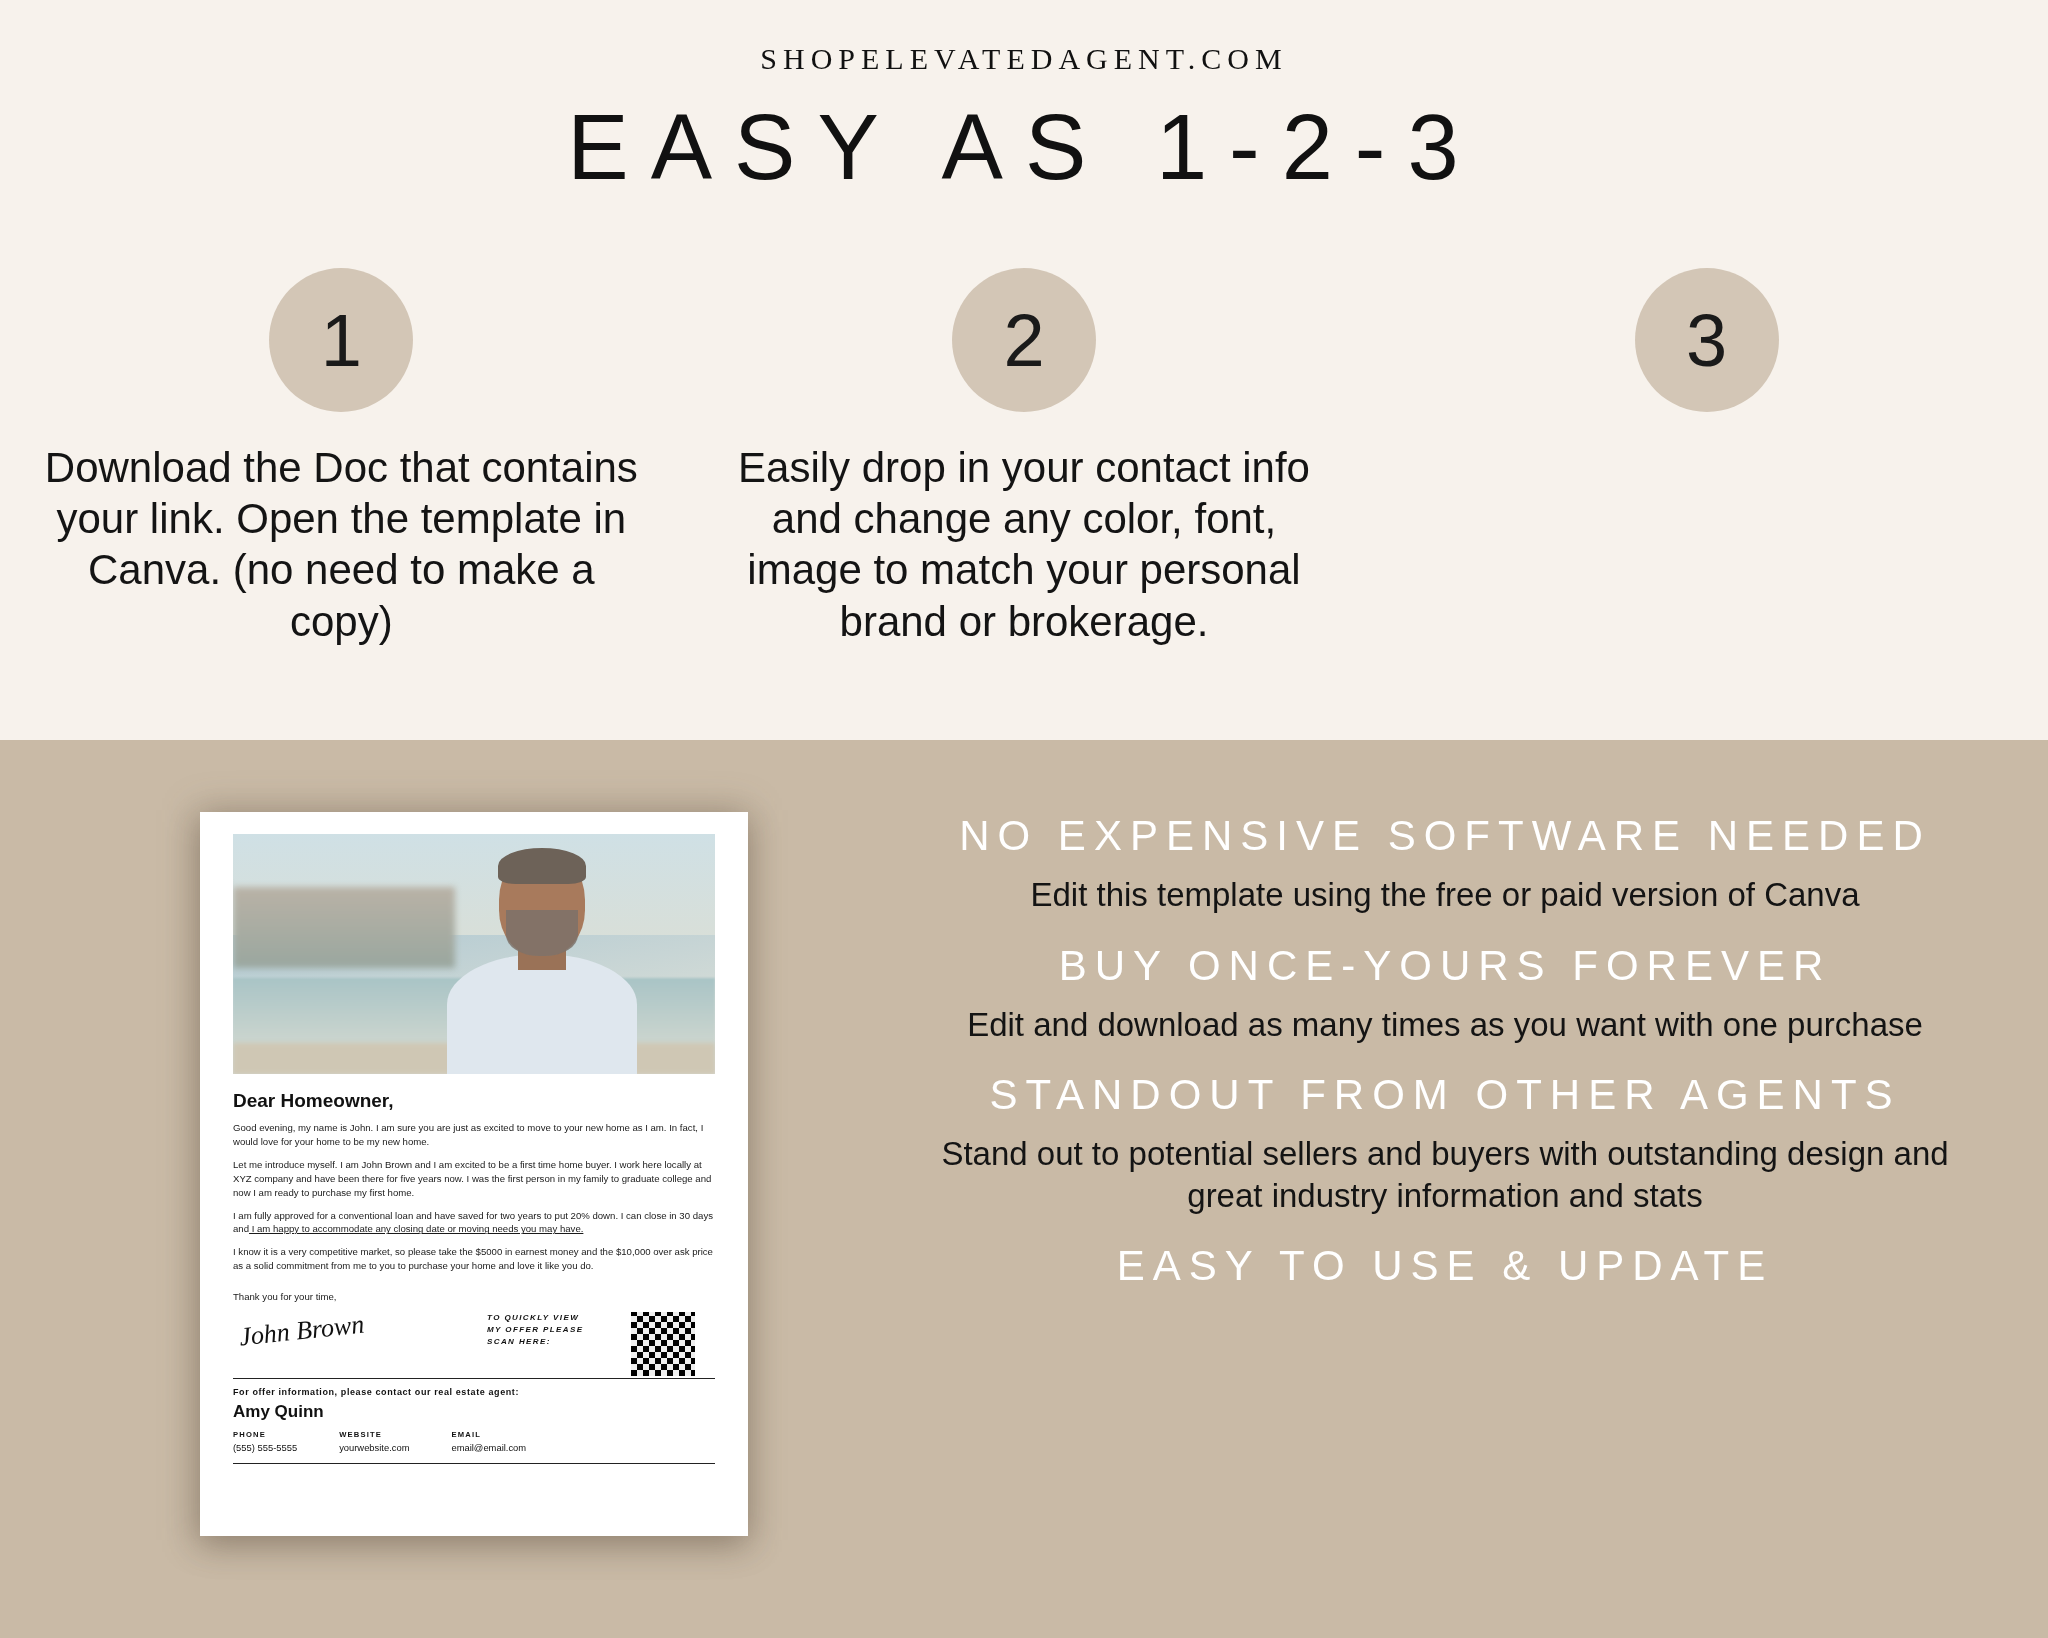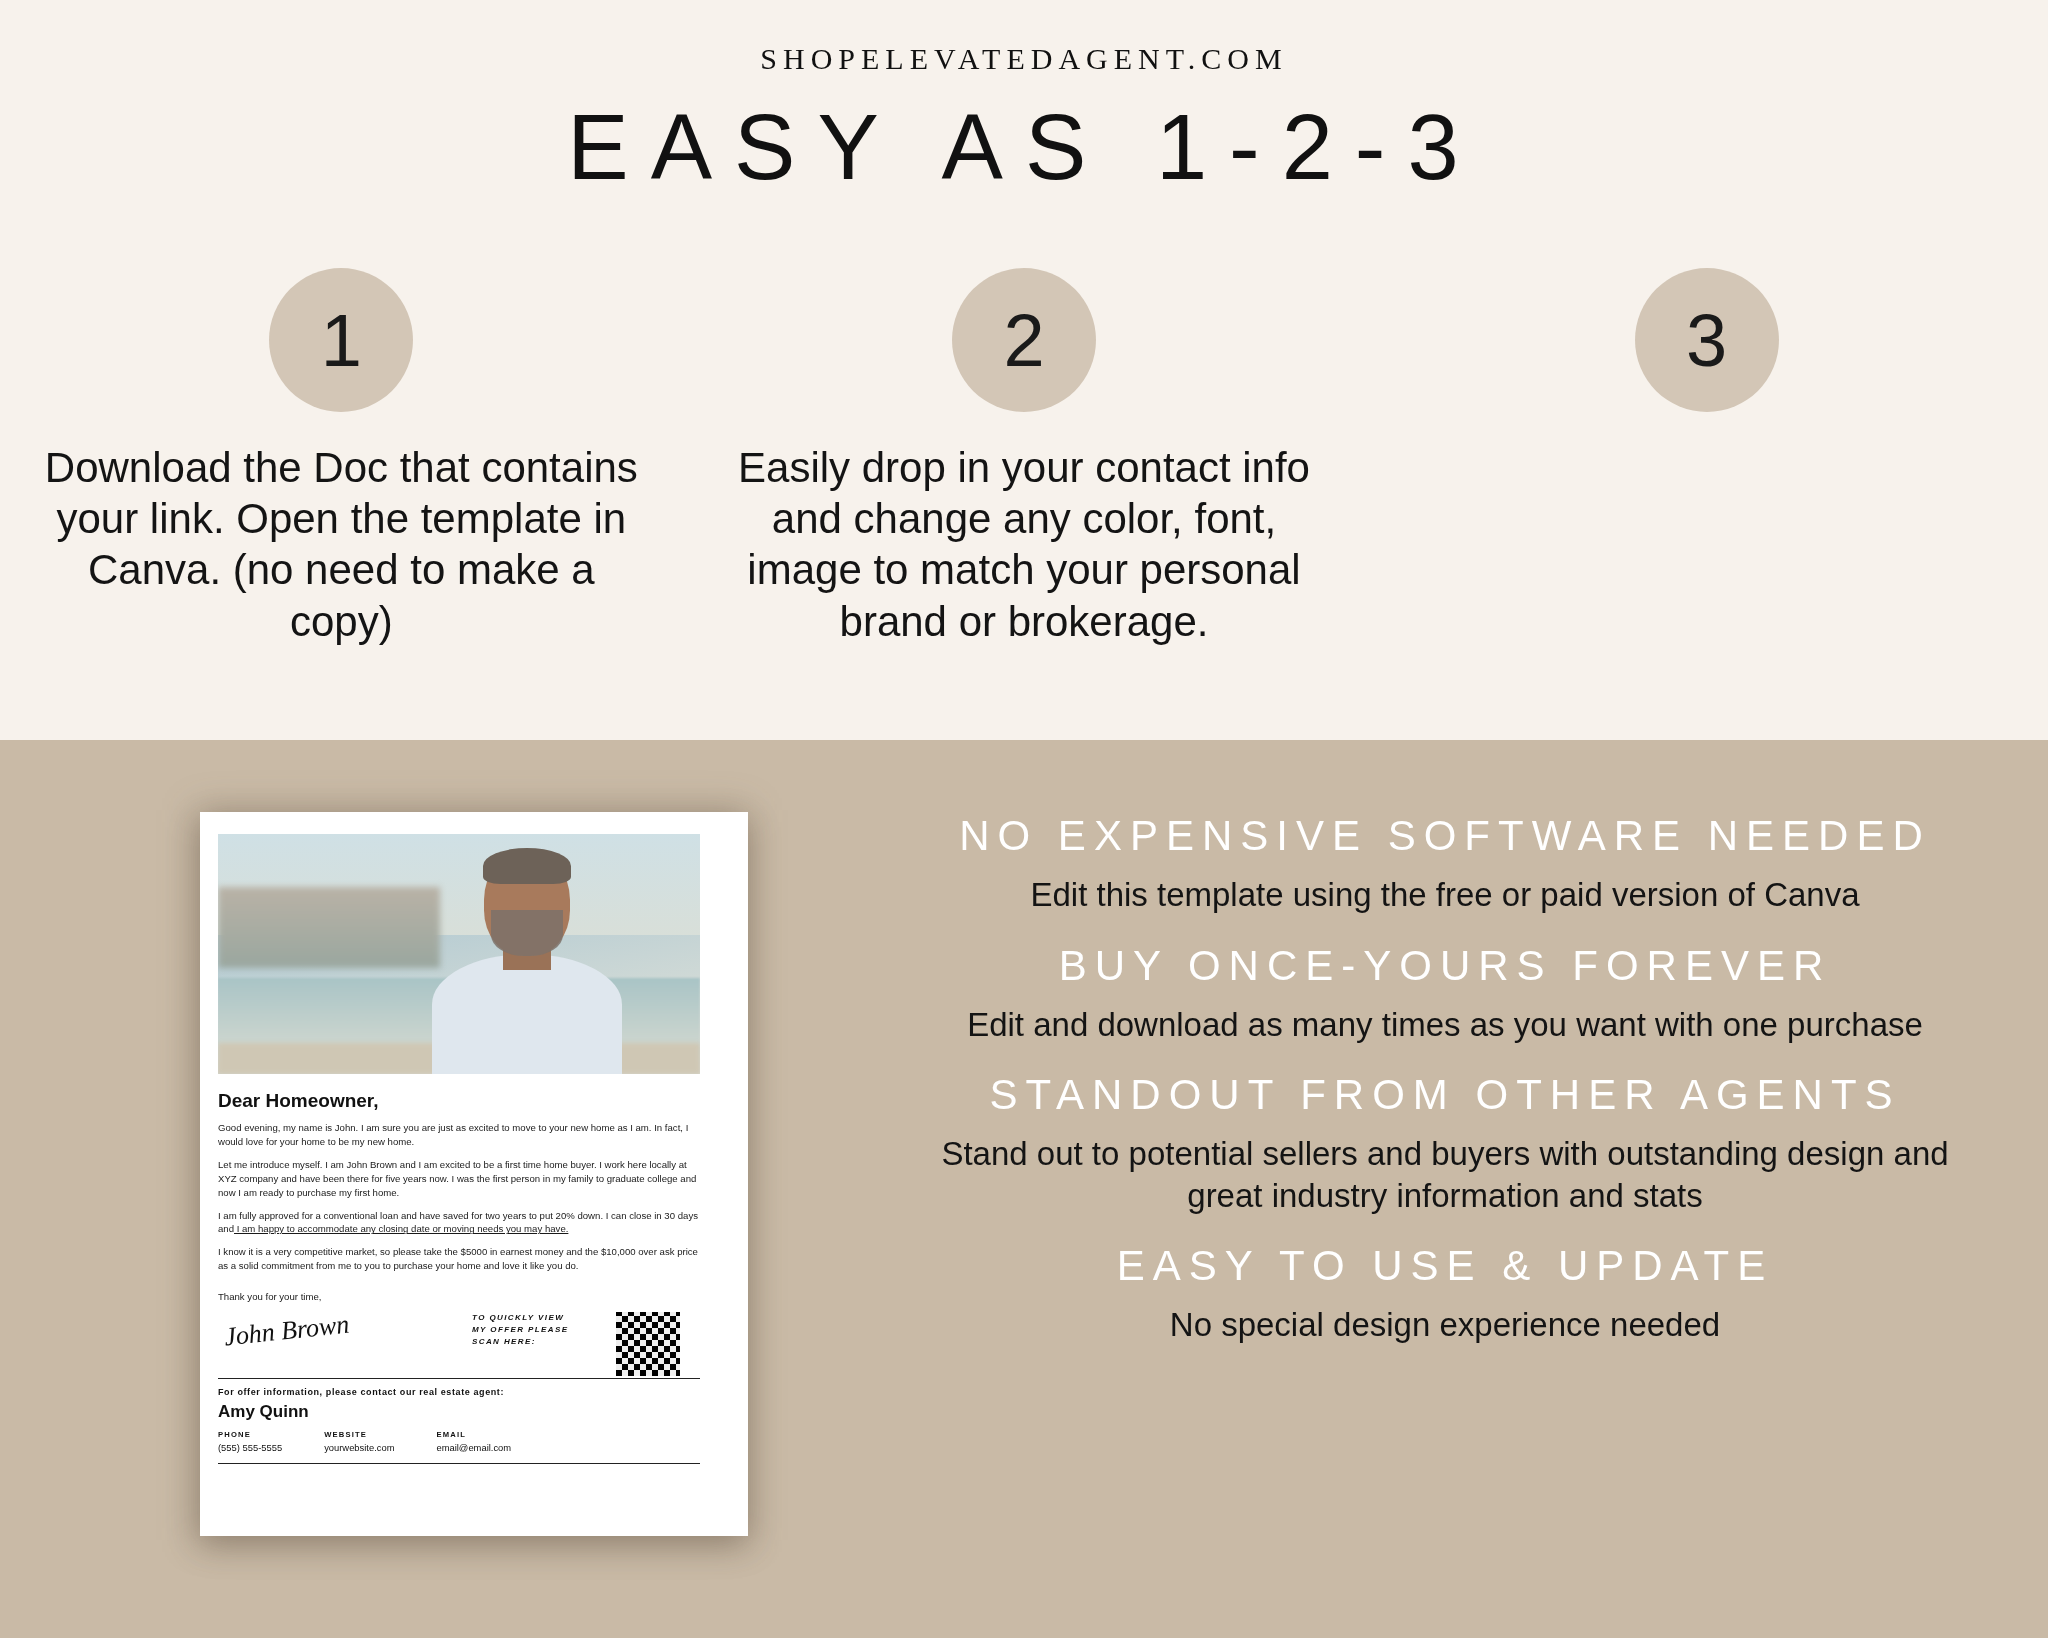--- a/index.html
+++ b/index.html
@@ -116,21 +116,21 @@
     top: 72px;
     width: 548px;
     height: 724px;
     background: #fff;
     box-shadow: 0 10px 30px rgba(60,45,30,0.25);
     padding: 0;
     box-sizing: border-box;
   }
   .flyer-inner {
     position: absolute;
-    left: 18px;
+    left: 33px;
     top: 22px;
     width: 482px;
     height: 680px;
   }
   .flyer-photo {
     position: relative;
     width: 482px;
     height: 240px;
     overflow: hidden;
     background: linear-gradient(170deg, #9fc0cb 0%, #b8cdd3 40%, #cfd9d6 70%, #d9ddd7 100%);
@@ -398,18 +398,17 @@
       <div class="feature-block">
         <div class="feature-head">BUY ONCE-YOURS FOREVER</div>
         <div class="feature-body">Edit and download as many times as you want with one purchase</div>
       </div>
       <div class="feature-block">
         <div class="feature-head">STANDOUT FROM OTHER AGENTS</div>
         <div class="feature-body">Stand out to potential sellers and buyers with outstanding design and great industry information and stats</div>
       </div>
       <div class="feature-block">
         <div class="feature-head">EASY TO USE &amp; UPDATE</div>
-        <div class="feature-body">No special design experience needed</div>
       </div>
     </div>
 
   </div>
 </div>
 
 </body></html>

